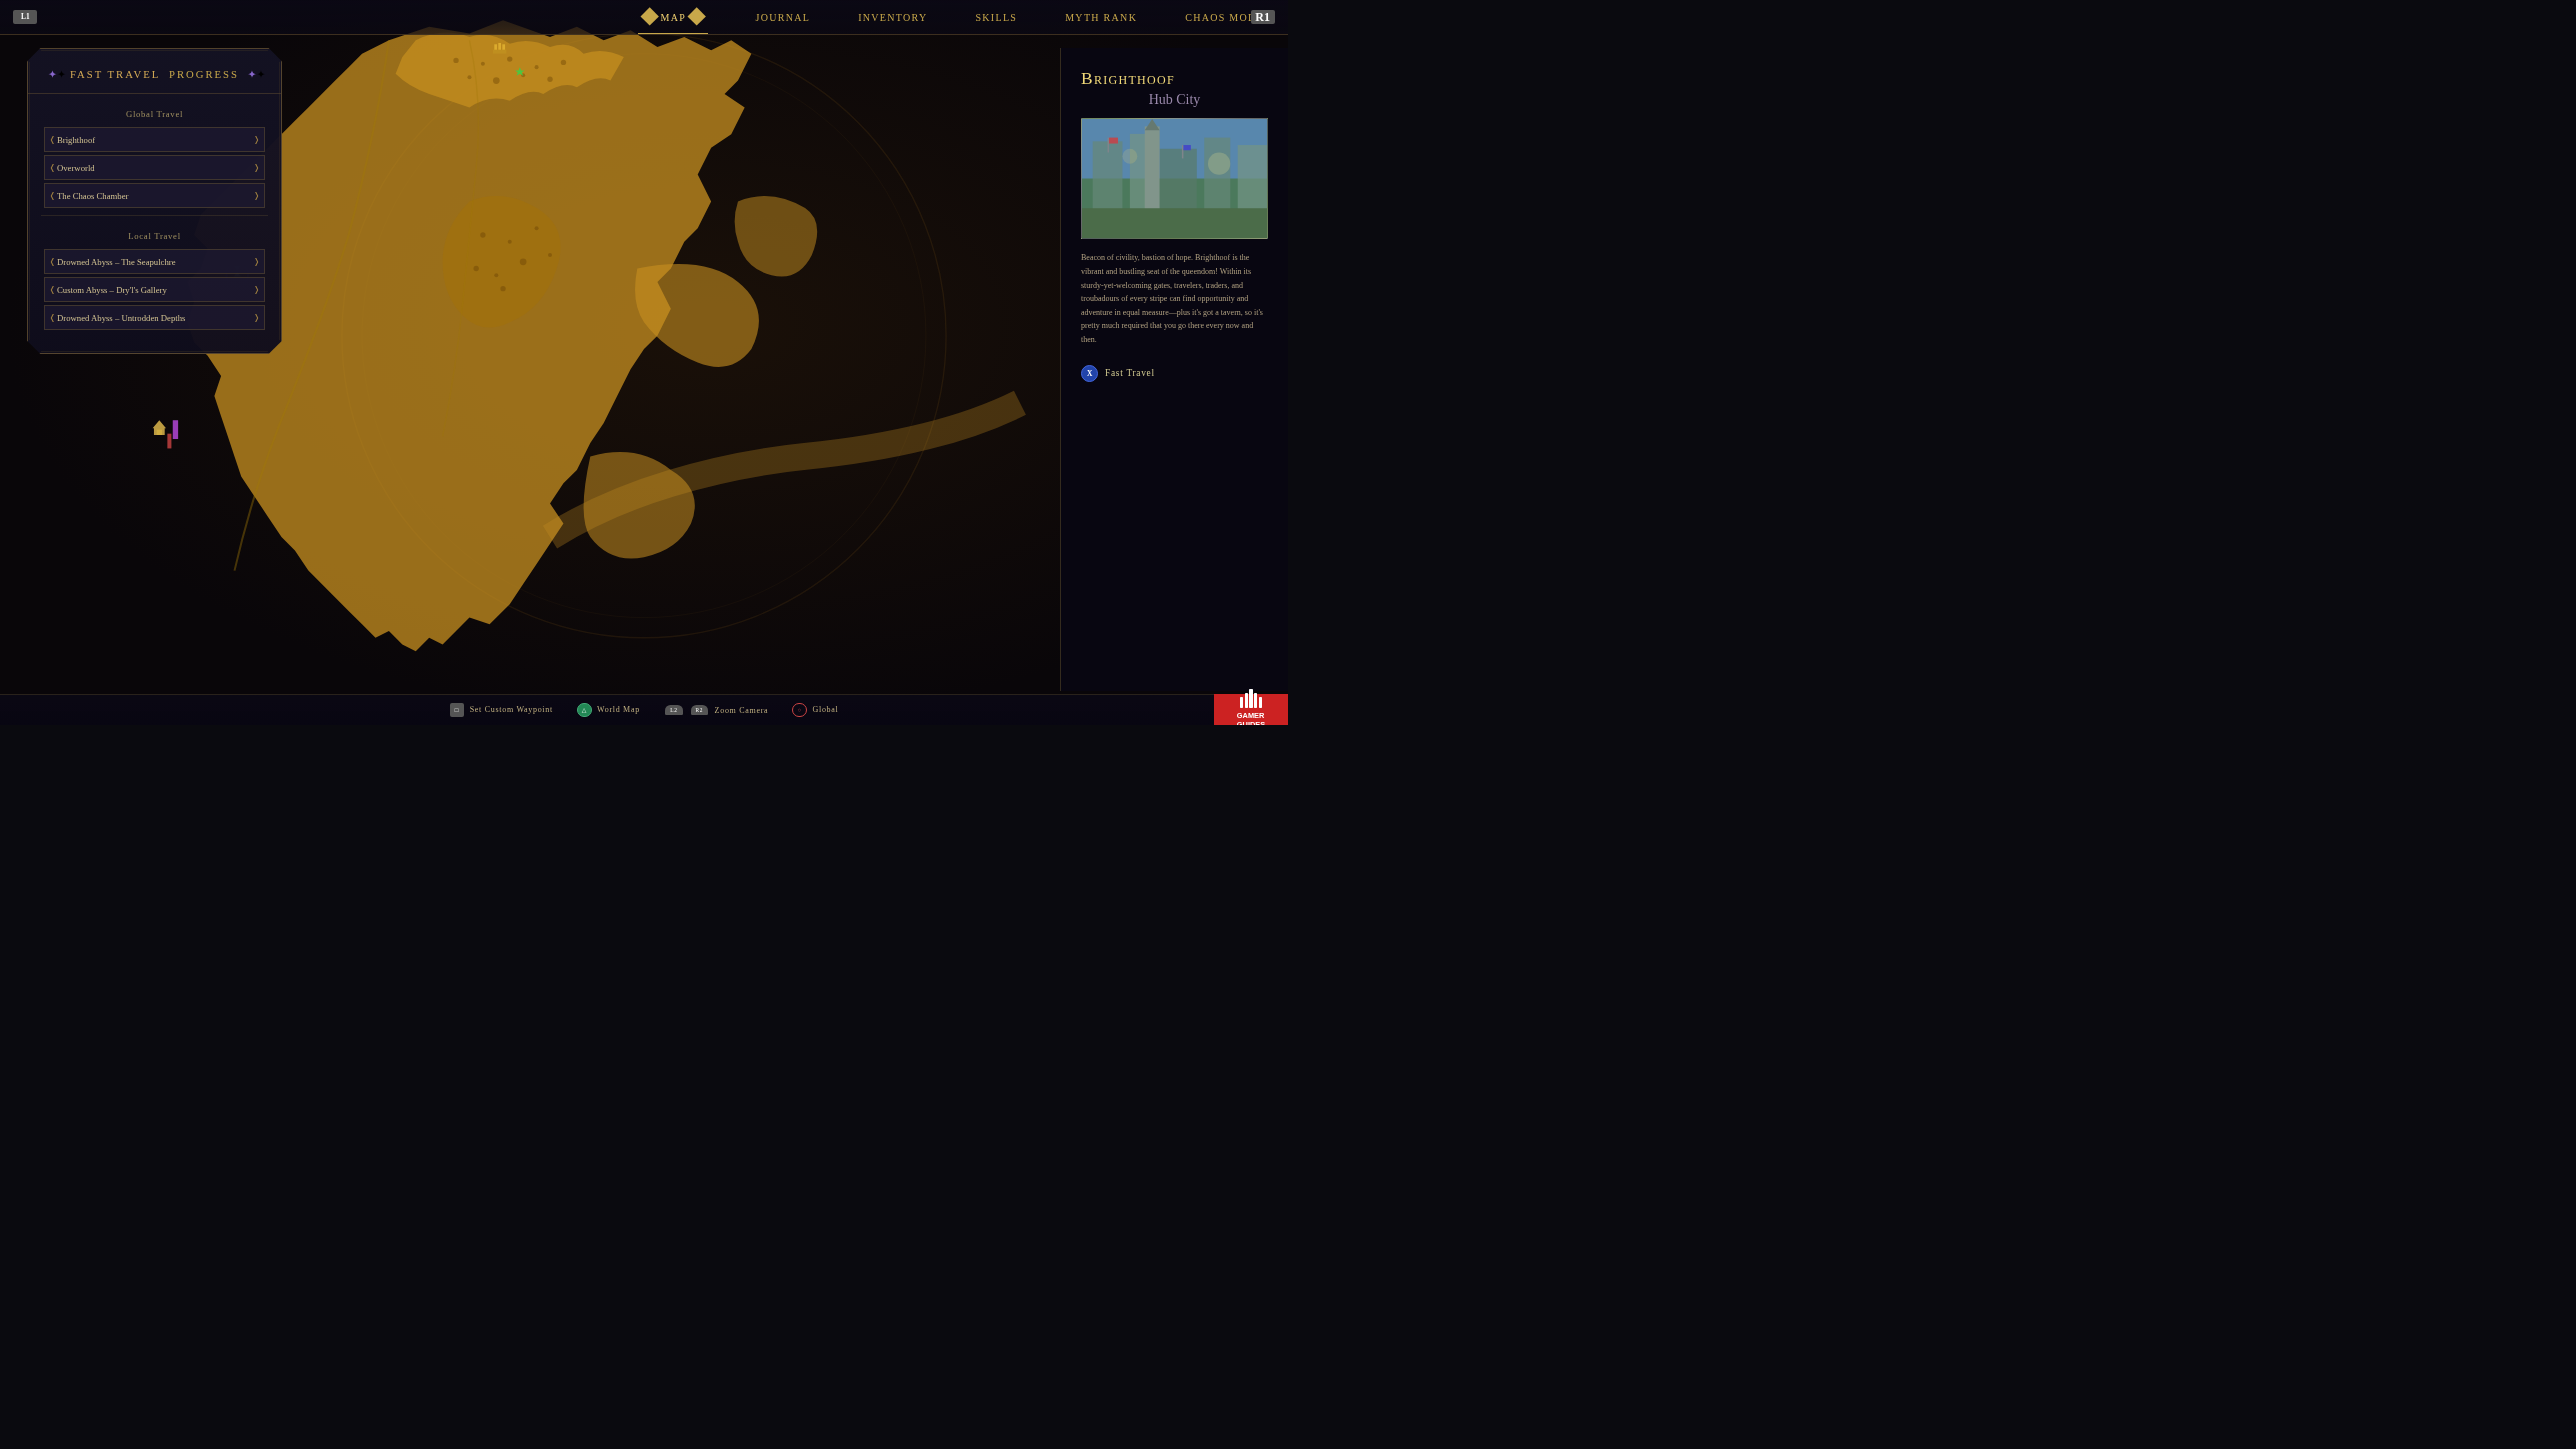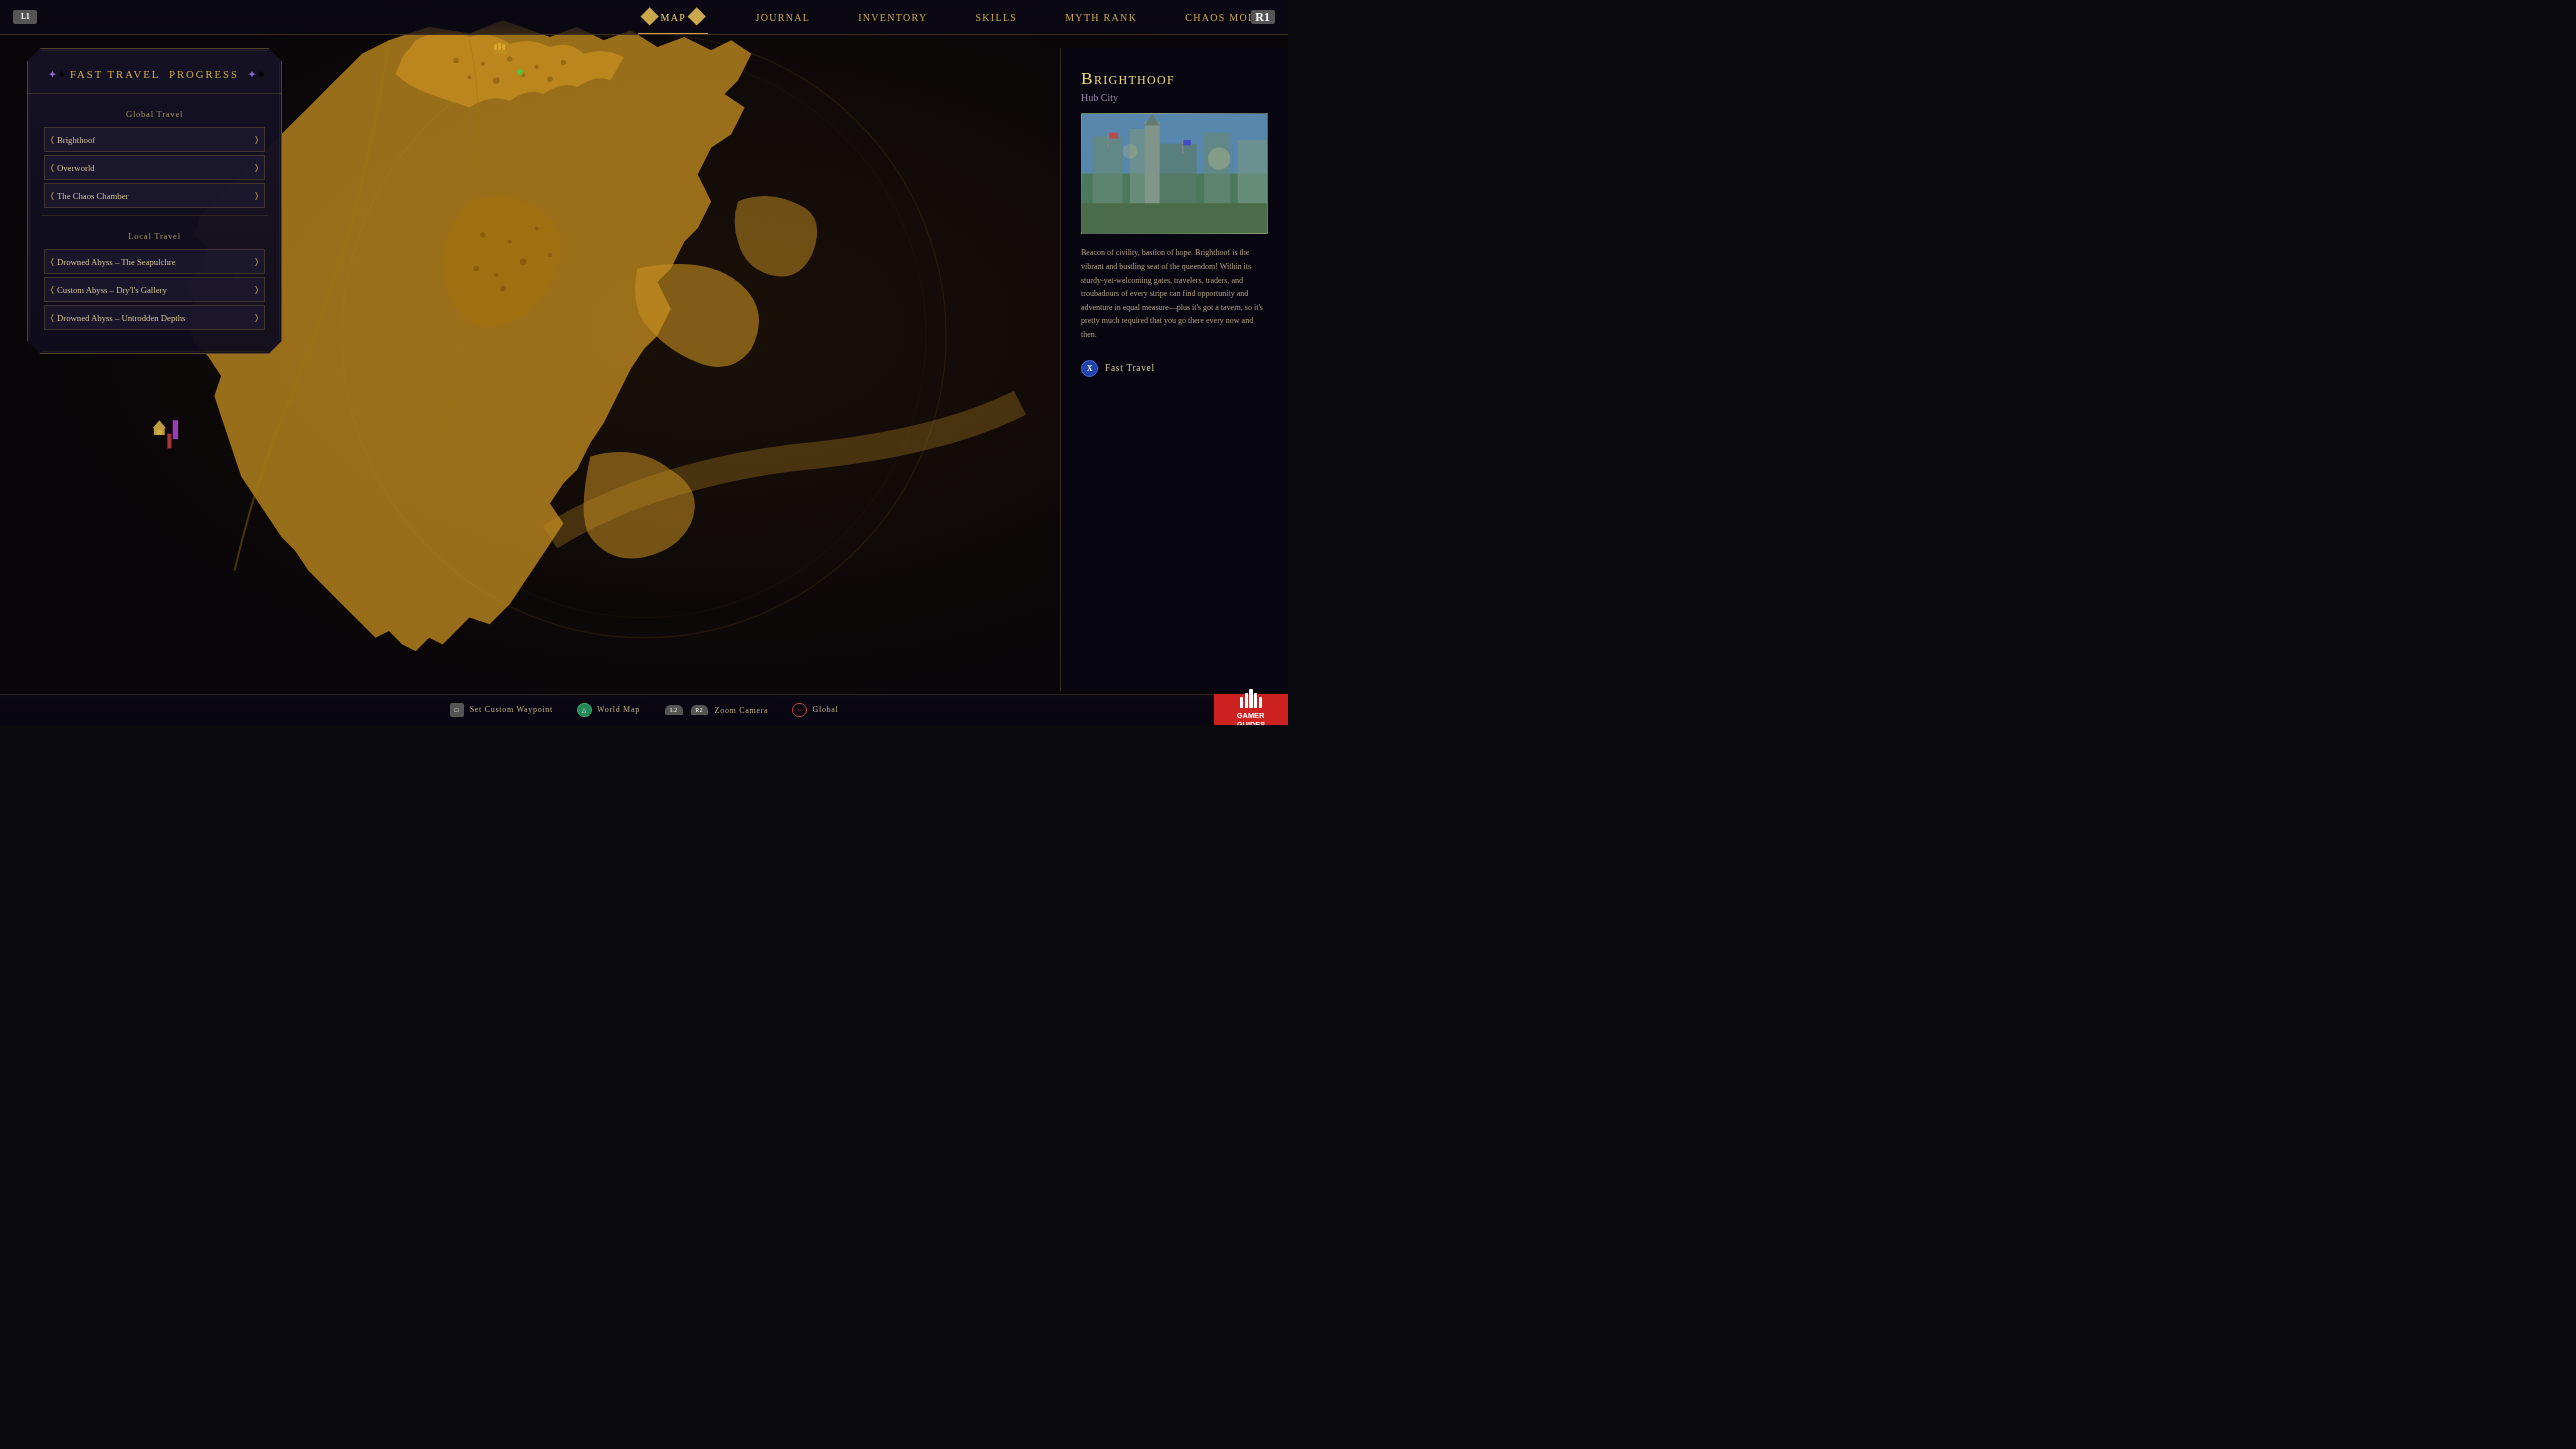--- a/index.html
+++ b/index.html
@@ -219,23 +219,24 @@
       color: #f0d878;
       font-size: 17.4px;
       font-family: 'Georgia', serif;
       letter-spacing: 1.3px;
       margin-bottom: 2.7px;
       font-variant: small-caps;
     }
 
     .location-type {
       color: #9988aa;
-      font-size: 10px;
+      font-size: 14px;
       margin-bottom: 10.7px;
       font-family: 'Georgia', serif;
+      text-align: center;
     }
 
     .location-image {
       width: 100%;
       height: 121px;
       background: linear-gradient(135deg, #3a5a7a 0%, #5a8a6a 30%, #7ab090 50%, #a0c0a0 60%, #8ab0d0 70%, #506080 100%);
       border: 0.7px solid rgba(120,100,50,0.4);
       margin-bottom: 12px;
       position: relative;
       overflow: hidden;

